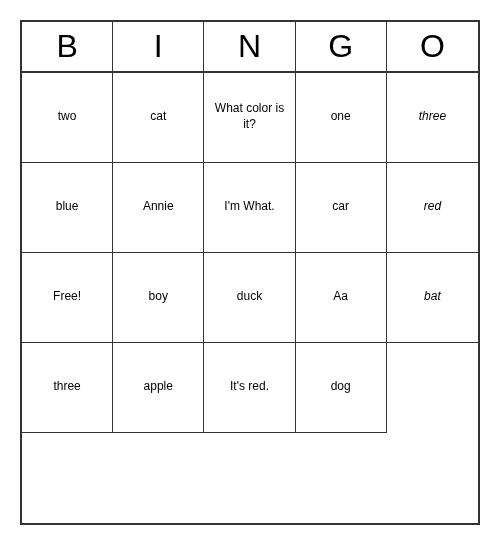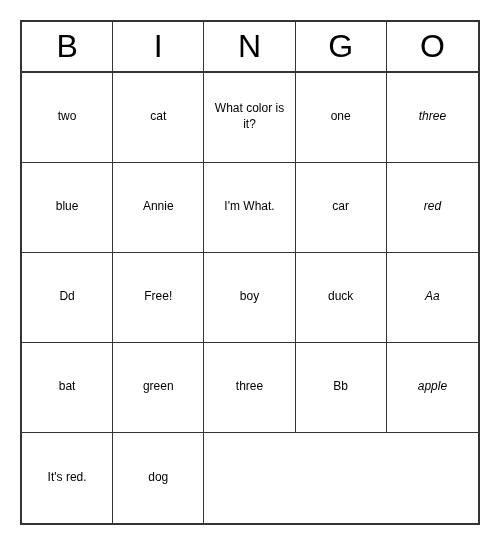--- a/index.html
+++ b/index.html
@@ -86,28 +86,25 @@
     <div class="cell">What color is it?</div>
     <div class="cell">one</div>
 
     <div class="cell">three</div>
     <div class="cell">blue</div>
     <div class="cell">Annie</div>
     <div class="cell">I'm What.</div>
     <div class="cell">car</div>
 
     <div class="cell">red</div>
-    <div class="cell">Dd</div>
     <div class="cell">Free!</div>
     <div class="cell">boy</div>
 
     <div class="cell">duck</div>
     <div class="cell">Aa</div>
     <div class="cell">bat</div>
-    <div class="cell">green</div>
     <div class="cell">three</div>
 
-    <div class="cell">Bb</div>
     <div class="cell">apple</div>
     <div class="cell">It's red.</div>
     <div class="cell">dog</div>
   </div>
 </div>
 
 </body></html>

